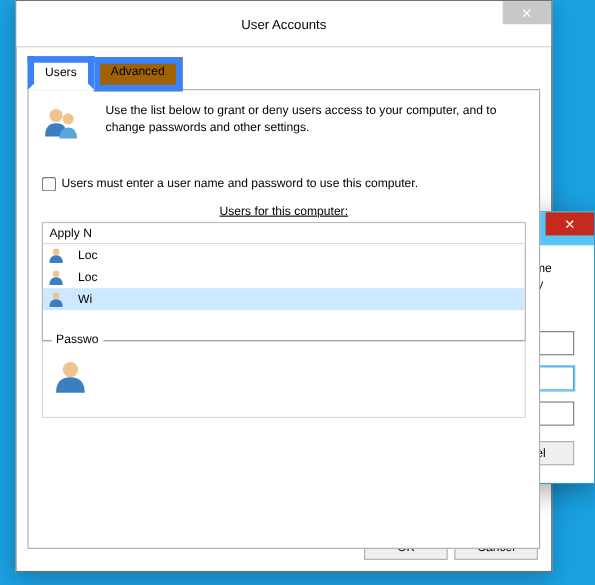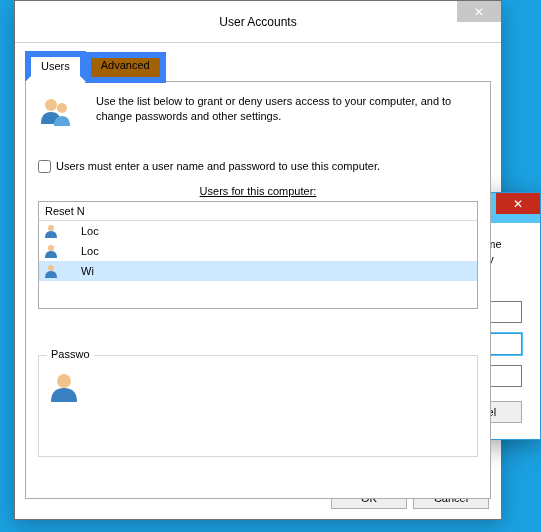--- a/index.html
+++ b/index.html
@@ -123,35 +123,34 @@
   }
   .userlist .hdr {
     background: #fff;
     border-bottom: 1px solid #d9d9d9;
     font-size: 11px;
     padding: 3px 6px;
   }
   .userlist .row {
     display: flex;
     align-items: center;
-    gap: 22px;
+    gap: 12px;
     padding: 2px 4px;
     font-size: 11px;
   }
   .userlist .row svg { flex: 0 0 16px; }
   .userlist .row.sel {
     background: #cde8ff;
   }
   
   .group {
-    margin-top: 46px;
     border: 1px solid #d8d8d8;
     position: relative;
     padding: 16px 10px 10px 10px;
-    height: 102px;
+    height: 70px;
   }
   .group .legend {
     position: absolute;
     top: -8px;
     left: 8px;
     background: #fff;
     padding: 0 4px;
     font-size: 11px;
   }
   .group .avatar { position: absolute; left: 8px; top: 14px; }
@@ -302,21 +301,21 @@
       </div>
 
       <div class="chkrow">
         <input type="checkbox" style="">
         <span>Users must enter a user name and password to use this computer.</span>
       </div>
 
       <div class="listlabel">Users for this computer:</div>
 
       <div class="userlist">
-        <div class="hdr">Reset N</div>
+        <div class="hdr">Apply N</div>
         <div class="row">
           <svg class="headicon" width="16" height="16" viewBox="0 0 16 16">
               <circle class="h" cx="8" cy="5" r="3"></circle>
               <path class="b" d="M2 15 q0-7 6-7 q6 0 6 7 Z"></path>
             </svg>
           <span>Loc</span>
         </div>
         <div class="row">
           <svg class="headicon" width="16" height="16" viewBox="0 0 16 16">
               <circle class="h" cx="8" cy="5" r="3"></circle>

